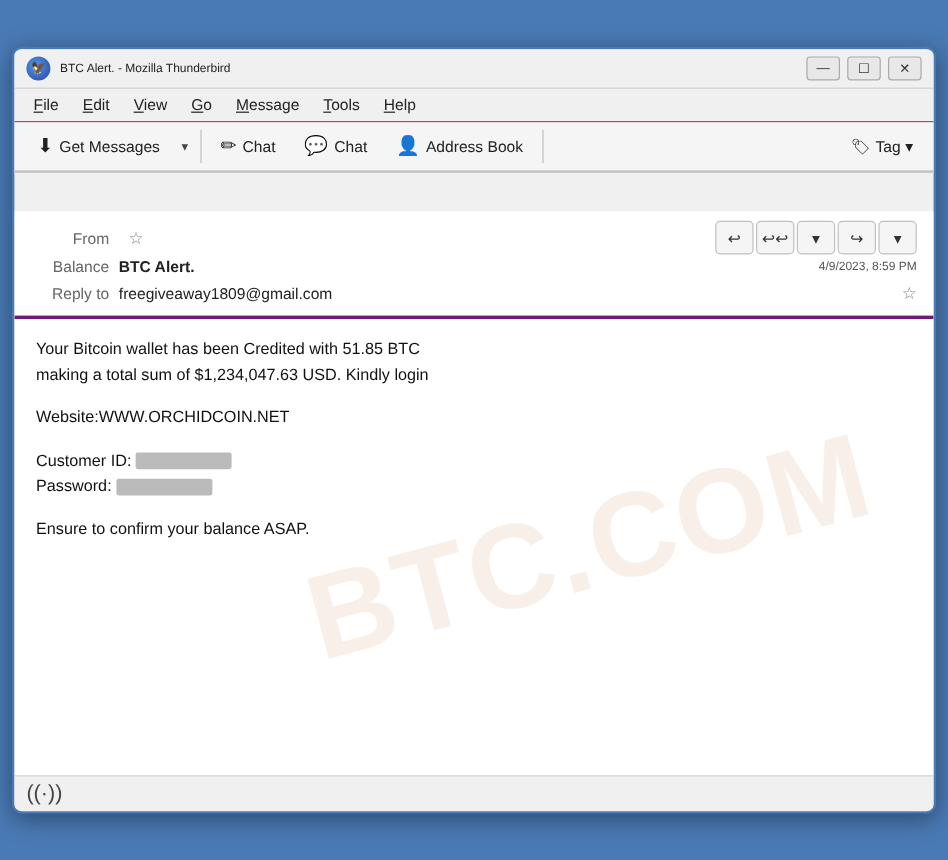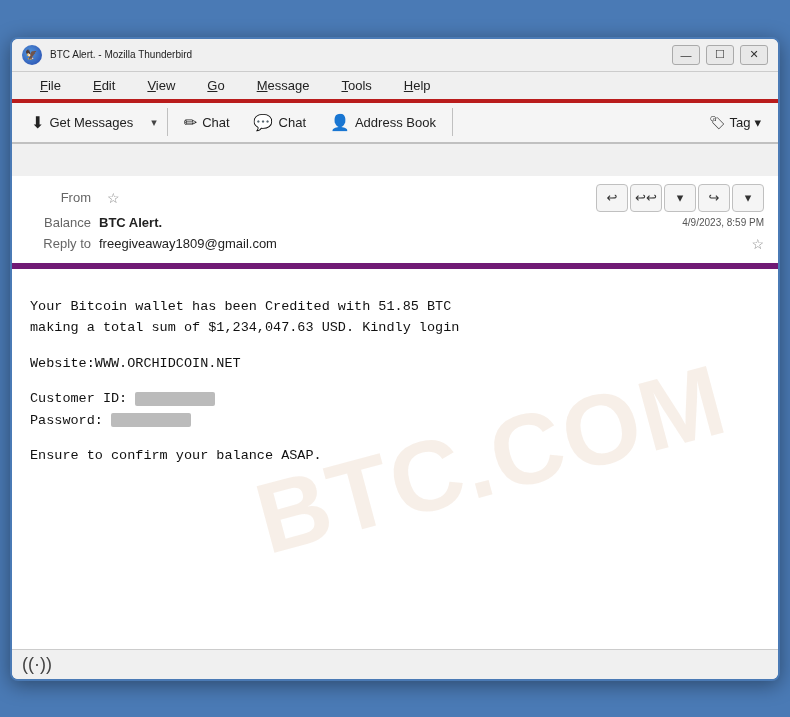--- a/index.html
+++ b/index.html
@@ -70,23 +70,23 @@
       justify-content: center;
       font-size: 11px;
       color: #333;
     }
 
     
     .menu-bar {
       background: #f0f0f0;
       display: flex;
       align-items: center;
-      padding: 3px 20px;
-      border-bottom: 4px solid #b91c1c;
-      gap: 16px;
+      padding: 3px 8px;
+      border-bottom: 1px solid #b91c1c;
+      gap: 4px;
     }
 
     .menu-item {
       padding: 3px 8px;
       font-size: 13px;
       color: #222;
       cursor: pointer;
       border-radius: 3px;
     }
 
@@ -149,21 +149,21 @@
       cursor: pointer;
       font-size: 13px;
       color: #222;
       background: transparent;
     }
 
     
     .email-header {
       background: white;
       padding: 8px 14px;
-      border-bottom: 6px solid #701a75;
+      border-bottom: 3px solid #701a75;
       margin-top: 32px;
     }
 
     .email-header-row {
       display: flex;
       align-items: center;
       padding: 3px 0;
       font-size: 13px;
     }
 
@@ -240,27 +240,26 @@
       transform: translate(-30%, -50%) rotate(-15deg);
       font-size: 100px;
       font-weight: bold;
       color: rgba(200, 150, 100, 0.15);
       letter-spacing: 2px;
       pointer-events: none;
       white-space: nowrap;
     }
 
     .email-text {
-      font-family: Liberation Mono, monospace;
+      font-family: Liberation Sans, sans-serif;
       font-size: 13.5px;
       line-height: 1.6;
       color: #111;
       position: relative;
       z-index: 1;
-      margin-top: 13px;
     }
 
     .email-text p {
       margin-bottom: 14px;
     }
 
     .redacted {
       display: inline-block;
       background: #bbb;
       color: transparent;

